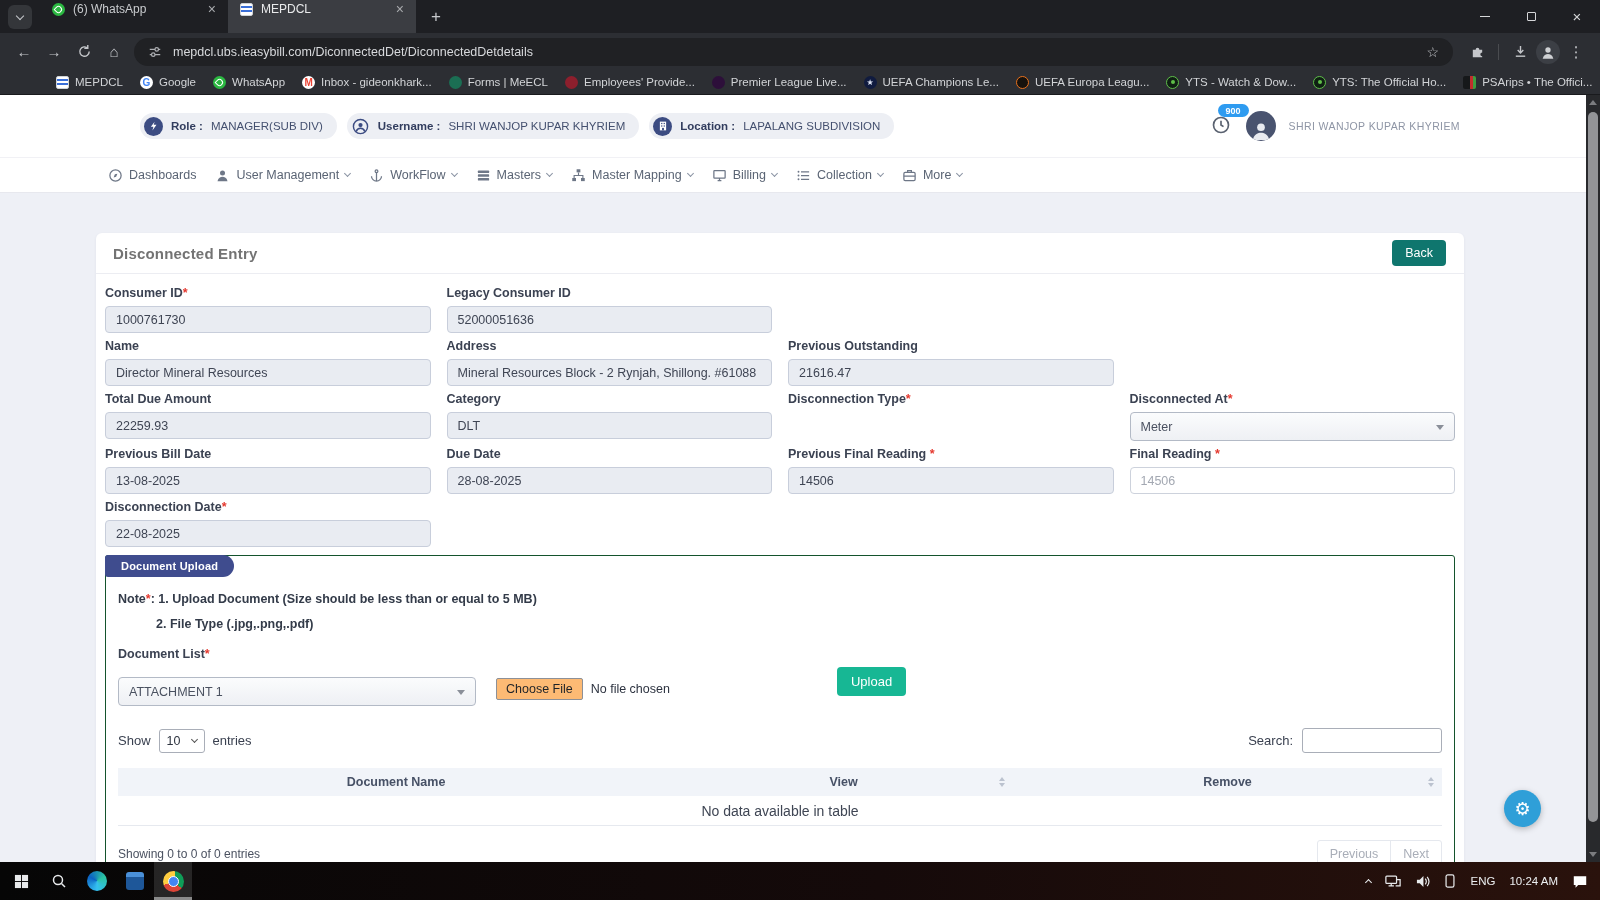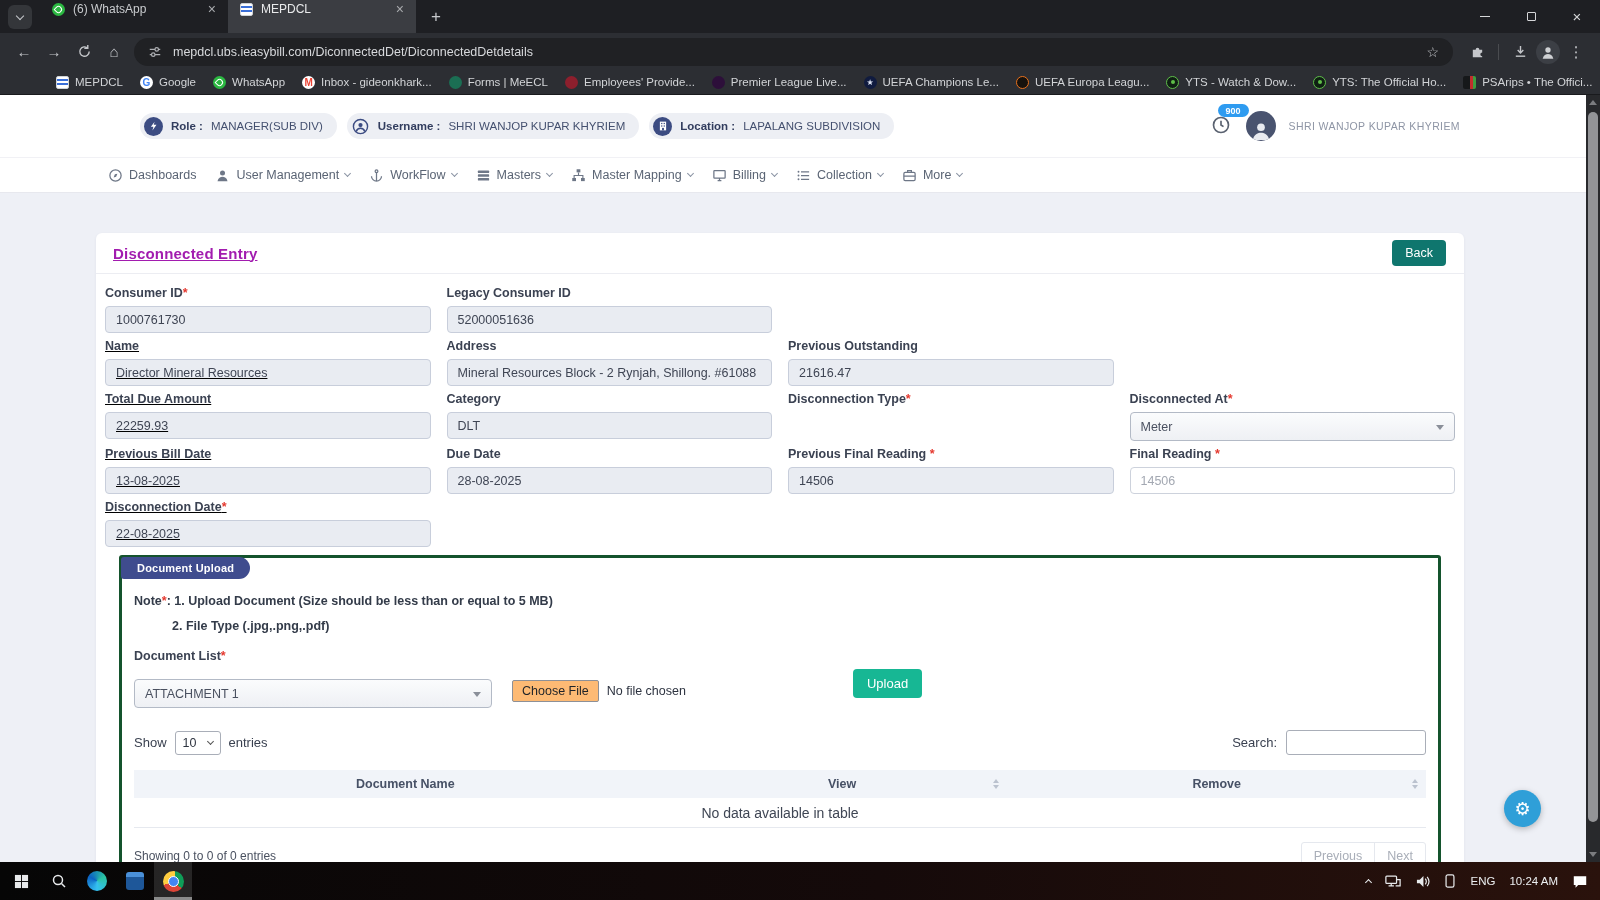--- a/index.html
+++ b/index.html
@@ -64,33 +64,33 @@
   .havatar{width:30px;height:30px;border-radius:50%;background:#49536f;display:flex;align-items:end;justify-content:center;overflow:hidden;}
   .hname{font-size:10.5px;color:#8e95a5;letter-spacing:.4px;}
 
   .mainnav{height:36px;background:#fff;border-top:1px solid #f1f1f5;border-bottom:1px solid #e7e8ee;display:flex;align-items:center;gap:19px;padding:0 20px 0 108px;font-size:12.5px;color:#5a6474;}
   .nitem{display:flex;align-items:center;gap:6px;white-space:nowrap;}
   .ncaret{color:#8a93a3;width:5px;height:5px;border-width:0 1.4px 1.4px 0;border-style:solid;transform:rotate(45deg);margin-top:-3px;}
 
   .content{position:absolute;left:0;right:14px;top:98px;bottom:0;overflow:hidden;}
   .card{margin:40px 0 0 96px;width:1368px;height:calc(100% - 40px);background:#fff;border-radius:6px 6px 0 0;box-shadow:0 1px 3px rgba(40,50,80,.07);overflow:hidden;}
   .card-head{height:41px;display:flex;align-items:center;justify-content:space-between;padding:0 18px 0 17px;border-bottom:1px solid #ecedf2;}
-  .card-title{font-size:15px;font-weight:700;color:#a21caf;letter-spacing:.2px;text-decoration:underline;}
+  .card-title{font-size:15px;font-weight:700;color:#737373;letter-spacing:.2px;}
   .backbtn{background:#0f766e;color:#fff;font-size:12.5px;padding:6px 13px;border-radius:4px;}
 
   .fgrid{display:grid;grid-template-columns:repeat(4,1fr);column-gap:16px;row-gap:6px;padding:12px 9px 0;}
-  .c1{grid-column:1;text-decoration:underline;}
+  .c1{grid-column:1;}
   .flabel{font-size:12.5px;font-weight:700;color:#3b4252;margin-bottom:6px;}
   .req{color:#e4392f;}
   .fctl{height:27px;background:#e9ecf2;border:1px solid #c8cedb;border-radius:4px;display:flex;align-items:center;padding:0 10px;font-size:12.5px;color:#3f4554;}
   .fctl.sel{background:linear-gradient(#fbfcfd,#eef0f4);border-color:#b3bac6;height:29px;position:relative;color:#4a5160;}
   .fctl.editable{background:#fff;border-color:#cdd2dc;color:#a3a8b2;}
   .tricaret{width:0;height:0;border-left:4px solid transparent;border-right:4px solid transparent;border-top:5px solid #8a8f99;position:absolute;right:10px;top:50%;margin-top:-2px;}
 
-  .upload-box{position:relative;margin:8px 23px 0;border:3px solid #14532d;border-radius:3px;padding:24px 12px 0;height:340px;}
+  .upload-box{position:relative;margin:8px 9px 0;border:1px solid #14532d;border-radius:3px;padding:24px 12px 0;height:340px;}
   .ubadge{position:absolute;top:-1px;left:-1px;background:#3f4c8e;color:#fff;font-size:11px;font-weight:700;padding:5px 16px;border-radius:3px 11px 11px 3px;letter-spacing:.2px;}
   .noteline{font-size:12.5px;font-weight:700;color:#333b49;margin-top:12px;}
   .noteline.l2{margin:11px 0 0 38px;}
   .dl-label{margin-top:16px;}
   .dl-row{display:flex;align-items:flex-end;}
   .dl-select{width:358px;height:30px;}
   .filewrap{display:flex;align-items:center;gap:8px;margin:0 0 6px 20px;font-size:12.5px;color:#2d3340;}
   .choosebtn{background:#fdba74;border:1px solid #8d9097;border-radius:2px;padding:3px 9px;font-size:12.5px;color:#1f2328;}
   .uploadbtn{margin-left:167px;margin-bottom:10px;background:#17b794;color:#fff;font-size:13px;padding:7px 14px;border-radius:4px;}
 

